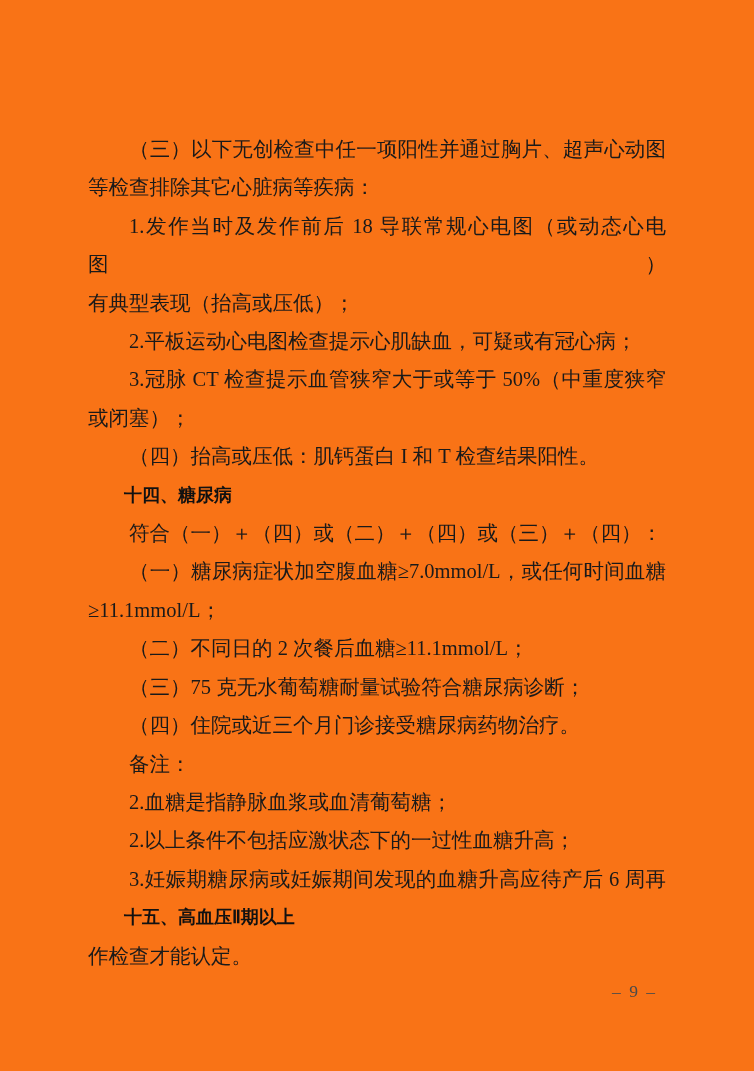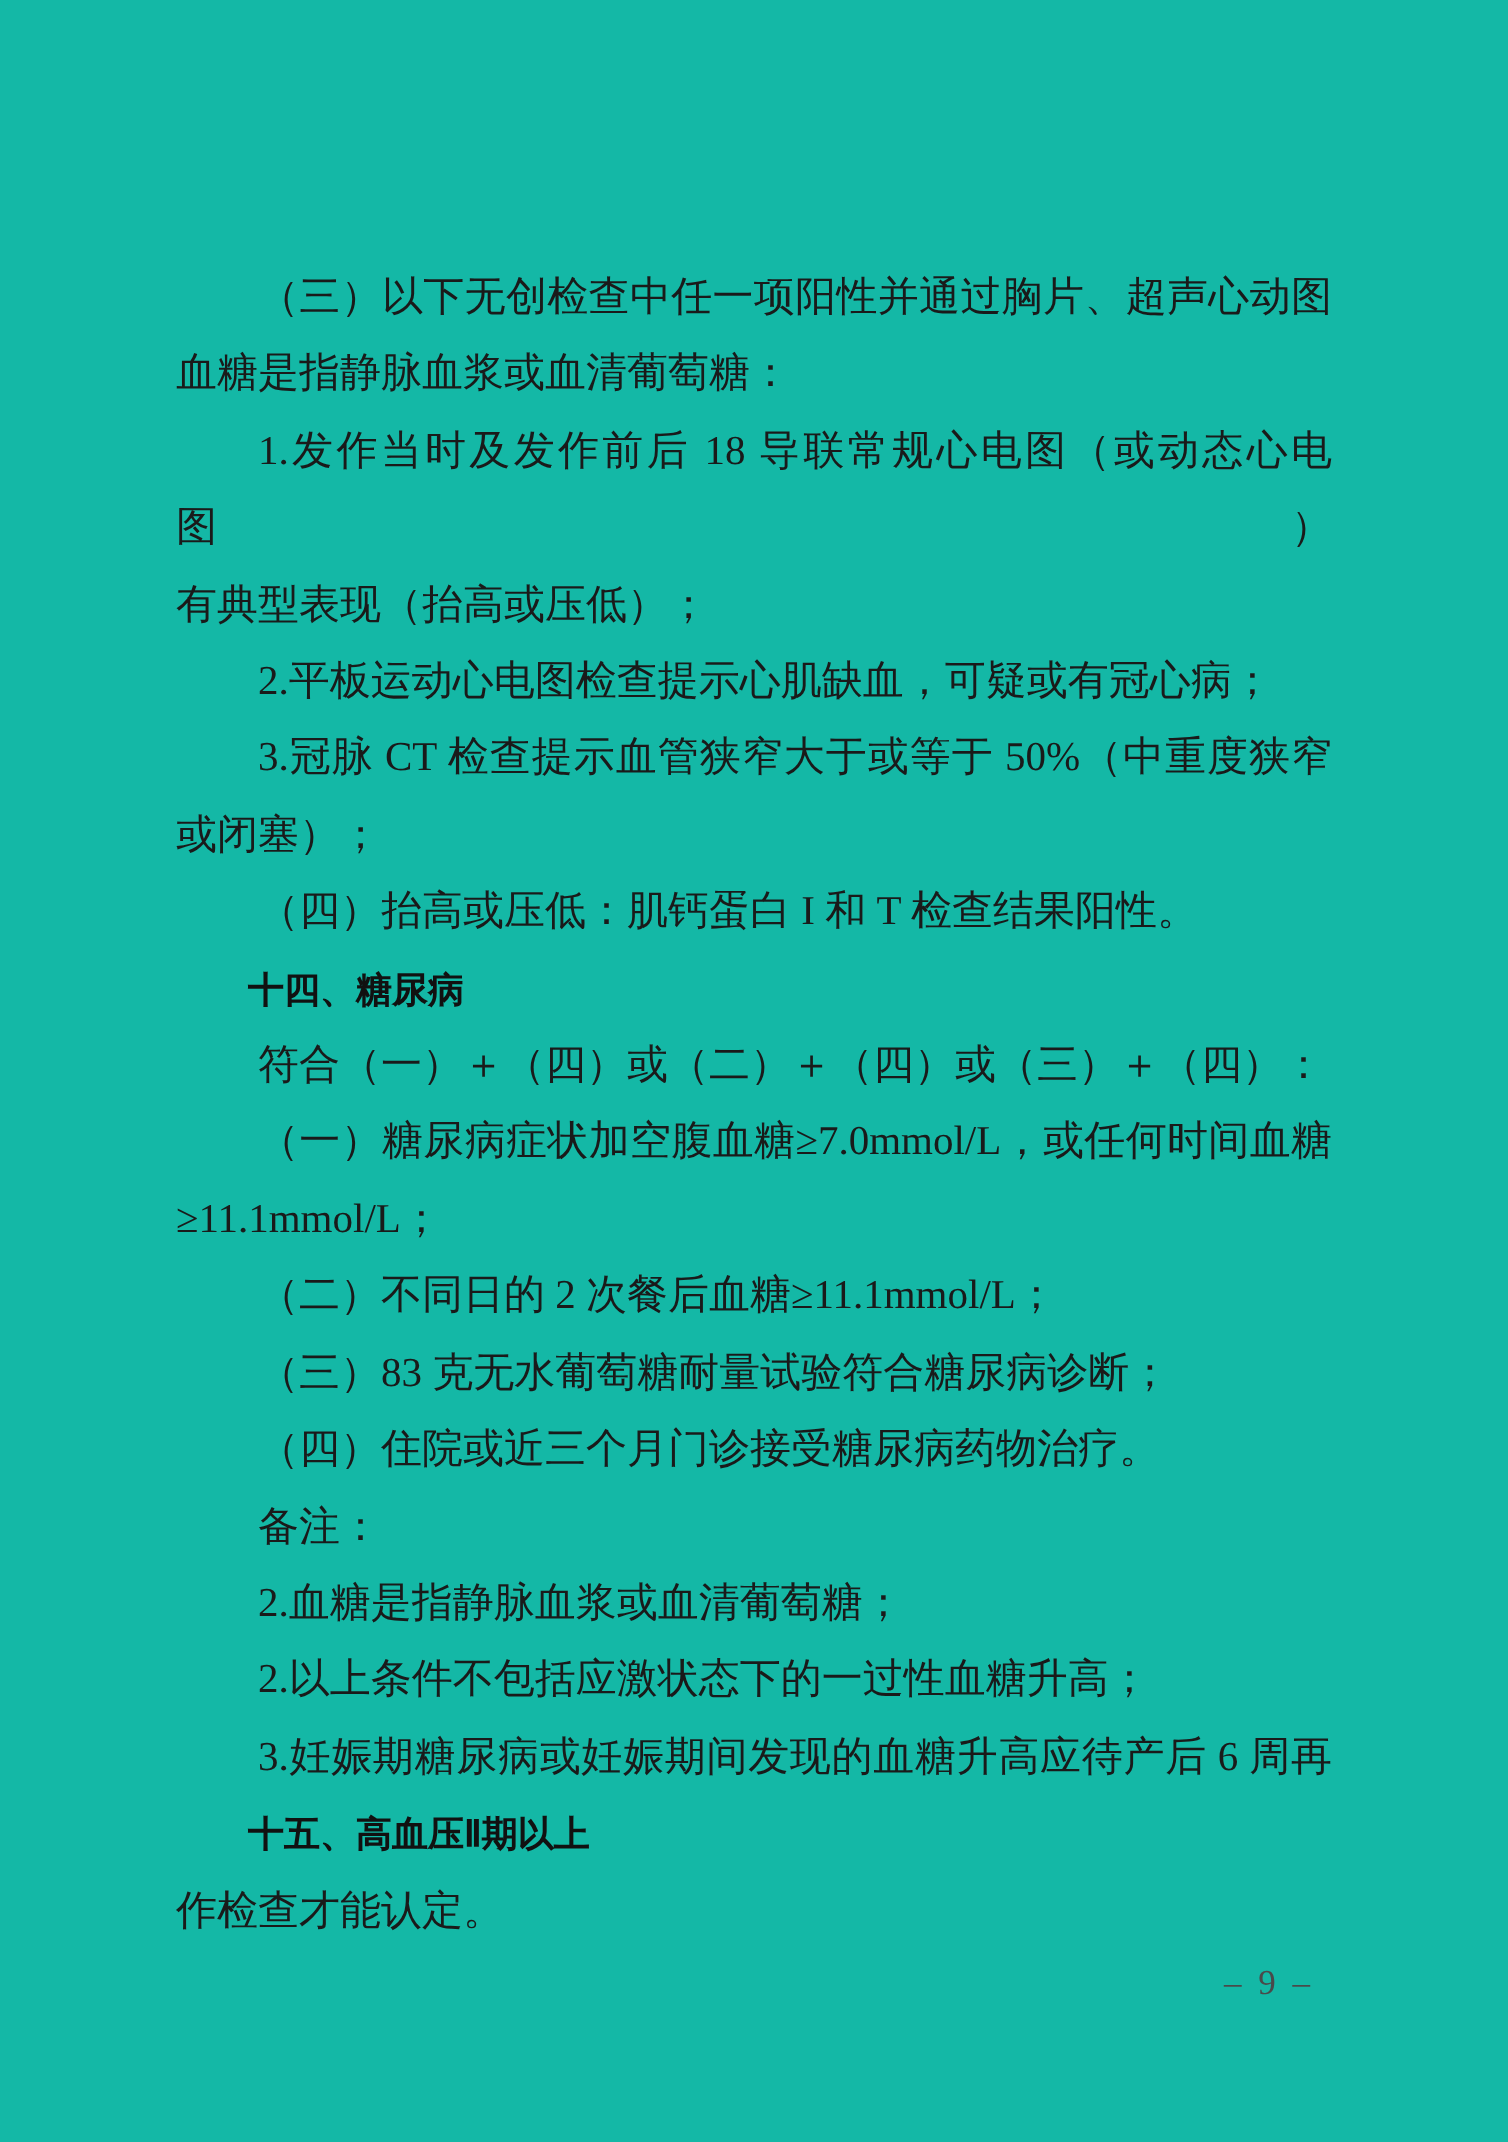--- a/index.html
+++ b/index.html
@@ -4,21 +4,21 @@
 <style>
   html, body {
     margin: 0;
     padding: 0;
     background: #ffffff;
   }
   .page {
     position: relative;
     width: 754px;
     height: 1071px;
-    background: #14b8a6;
+    background: #f97316;
     overflow: hidden;
     font-family: "Liberation Serif", serif;
     color: #1a1a1a;
   }
   .doc-body {
     position: absolute;
     left: 88px;
     top: 130px;
     width: 578px;
   }
@@ -52,33 +52,33 @@
     color: #4a4a4a;
     letter-spacing: 2px;
   }
 </style>
 </head>
 <body>
 
 <div class="page">
   <div class="doc-body">
       <div class="line indent justify">（三）以下无创检查中任一项阳性并通过胸片、超声心动图</div>
-      <div class="line">血糖是指静脉血浆或血清葡萄糖：</div>
+      <div class="line">等检查排除其它心脏病等疾病：</div>
       <div class="line indent justify">1.发作当时及发作前后 18 导联常规心电图（或动态心电图）</div>
       <div class="line">有典型表现（抬高或压低）；</div>
       <div class="line indent">2.平板运动心电图检查提示心肌缺血，可疑或有冠心病；</div>
       <div class="line indent justify">3.冠脉 CT 检查提示血管狭窄大于或等于 50%（中重度狭窄</div>
       <div class="line">或闭塞）；</div>
       <div class="line indent">（四）抬高或压低：肌钙蛋白 I 和 T 检查结果阳性。</div>
       <div class="line heading indent">十四、糖尿病</div>
       <div class="line indent">符合（一）＋（四）或（二）＋（四）或（三）＋（四）：</div>
       <div class="line indent justify">（一）糖尿病症状加空腹血糖≥7.0mmol/L，或任何时间血糖</div>
       <div class="line">≥11.1mmol/L；</div>
       <div class="line indent">（二）不同日的 2 次餐后血糖≥11.1mmol/L；</div>
-      <div class="line indent">（三）83 克无水葡萄糖耐量试验符合糖尿病诊断；</div>
+      <div class="line indent">（三）75 克无水葡萄糖耐量试验符合糖尿病诊断；</div>
       <div class="line indent">（四）住院或近三个月门诊接受糖尿病药物治疗。</div>
       <div class="line indent">备注：</div>
       <div class="line indent">2.血糖是指静脉血浆或血清葡萄糖；</div>
       <div class="line indent">2.以上条件不包括应激状态下的一过性血糖升高；</div>
       <div class="line indent justify">3.妊娠期糖尿病或妊娠期间发现的血糖升高应待产后 6 周再</div>
       <div class="line heading indent">十五、高血压Ⅱ期以上</div>
       <div class="line">作检查才能认定。</div>
     </div>
   <div class="page-number">– 9 –</div>
 </div>

